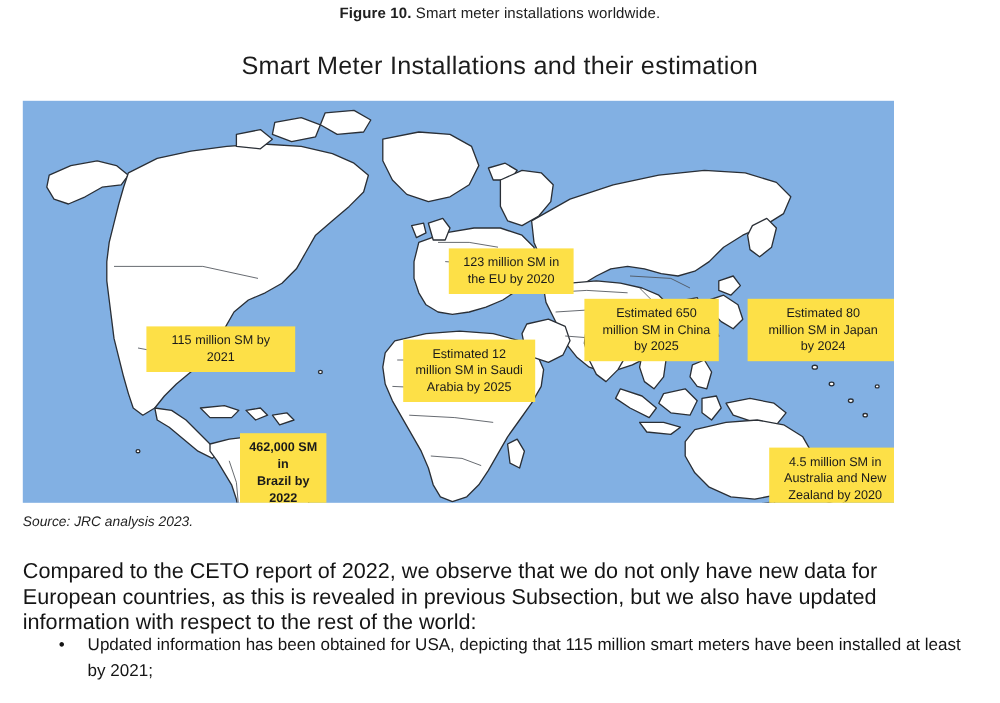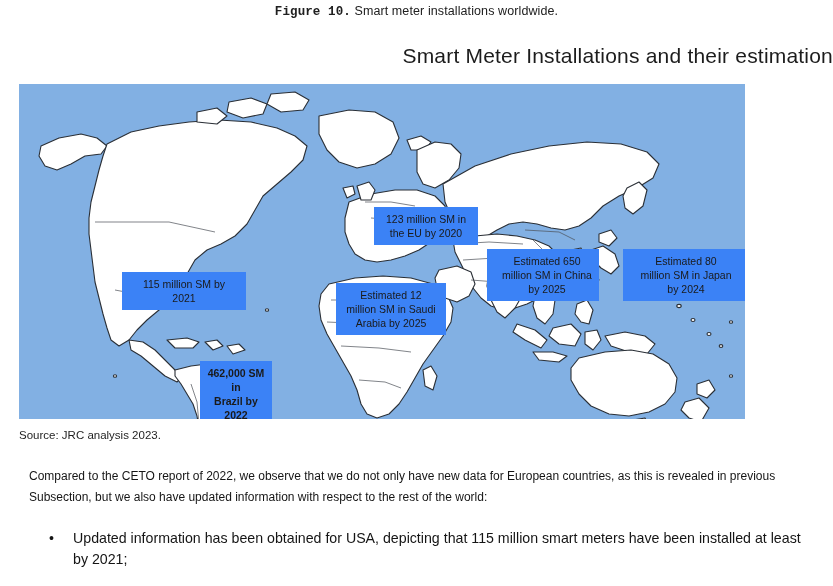--- a/index.html
+++ b/index.html
@@ -22,30 +22,29 @@
     left: 0;
     top: 4px;
     width: 833px;
     text-align: center;
     font-size: 12.5px;
     color: #202020;
     letter-spacing: 0.1px;
   }
   #figure-caption .cap-label {
     font-weight: bold;
-    font-family: Liberation Mono, monospace;
   }
 
   
   #chart-title {
     position: absolute;
     left: 0;
     top: 44px;
     width: 833px;
-    text-align: right;
+    text-align: center;
     font-size: 21px;
     font-weight: 400;
     color: #1c1c1c;
     letter-spacing: 0.2px;
   }
 
   
   #map-figure {
     position: absolute;
     left: 19px;
@@ -71,21 +70,21 @@
   }
   #map-svg .inner-border {
     fill: none;
     stroke: #4a4f56;
     stroke-width: 0.7;
   }
 
   
   .callout {
     position: absolute;
-    background: #3b82f6;
+    background: #fde047;
     color: #1a1a1a;
     font-size: 10.5px;
     line-height: 14px;
     text-align: center;
     padding: 5px 7px;
     box-sizing: border-box;
     white-space: pre-line;
   }
   #callout-usa        { left: 103px; top: 167px; width: 124px; margin-top: 21px; }
   #callout-eu         { left: 355px; top: 123px; width: 104px; }
@@ -94,30 +93,31 @@
   #callout-japan      { left: 604px; top: 165px; width: 126px; }
   #callout-brazil     { left: 181px; top: 277px; width: 72px; font-weight: bold; }
   #callout-australia  { left: 622px; top: 289px; width: 110px; }
 
   
   #source-line {
     position: absolute;
     left: 19px;
     top: 429px;
     font-size: 11.5px;
+    font-style: italic;
     color: #1f1f1f;
   }
 
   
   #body-paragraph {
     position: absolute;
-    left: 29px;
+    left: 19px;
     top: 466px;
     width: 784px;
-    font-size: 12px;
+    font-size: 18px;
     line-height: 21px;
     color: #151515;
     text-align: left;
   }
   #bullet-list {
     position: absolute;
     left: 19px;
     top: 528px;
     width: 784px;
     margin: 0;
@@ -249,20 +249,23 @@
 million SM in China
 by 2025</div>
 
   <div class="callout" id="callout-japan">Estimated 80
 million SM in Japan
 by 2024</div>
 
   <div class="callout" id="callout-brazil">462,000 SM in
 Brazil by 2022</div>
 
+  <div class="callout" id="callout-australia">4.5 million SM in
+Australia and New
+Zealand by 2020</div>
 
 </div>
 
 <div id="source-line">Source: JRC analysis 2023.</div>
 
 <div id="body-paragraph">Compared to the CETO report of 2022, we observe that we do not only have new data for European countries, as this is revealed in previous Subsection, but we also have updated information with respect to the rest of the world:</div>
 
 <ul id="bullet-list">
   <li><span class="bullet-dot">•</span><span>Updated information has been obtained for USA, depicting that 115 million smart meters have been installed at least by 2021;</span></li>
 </ul>

